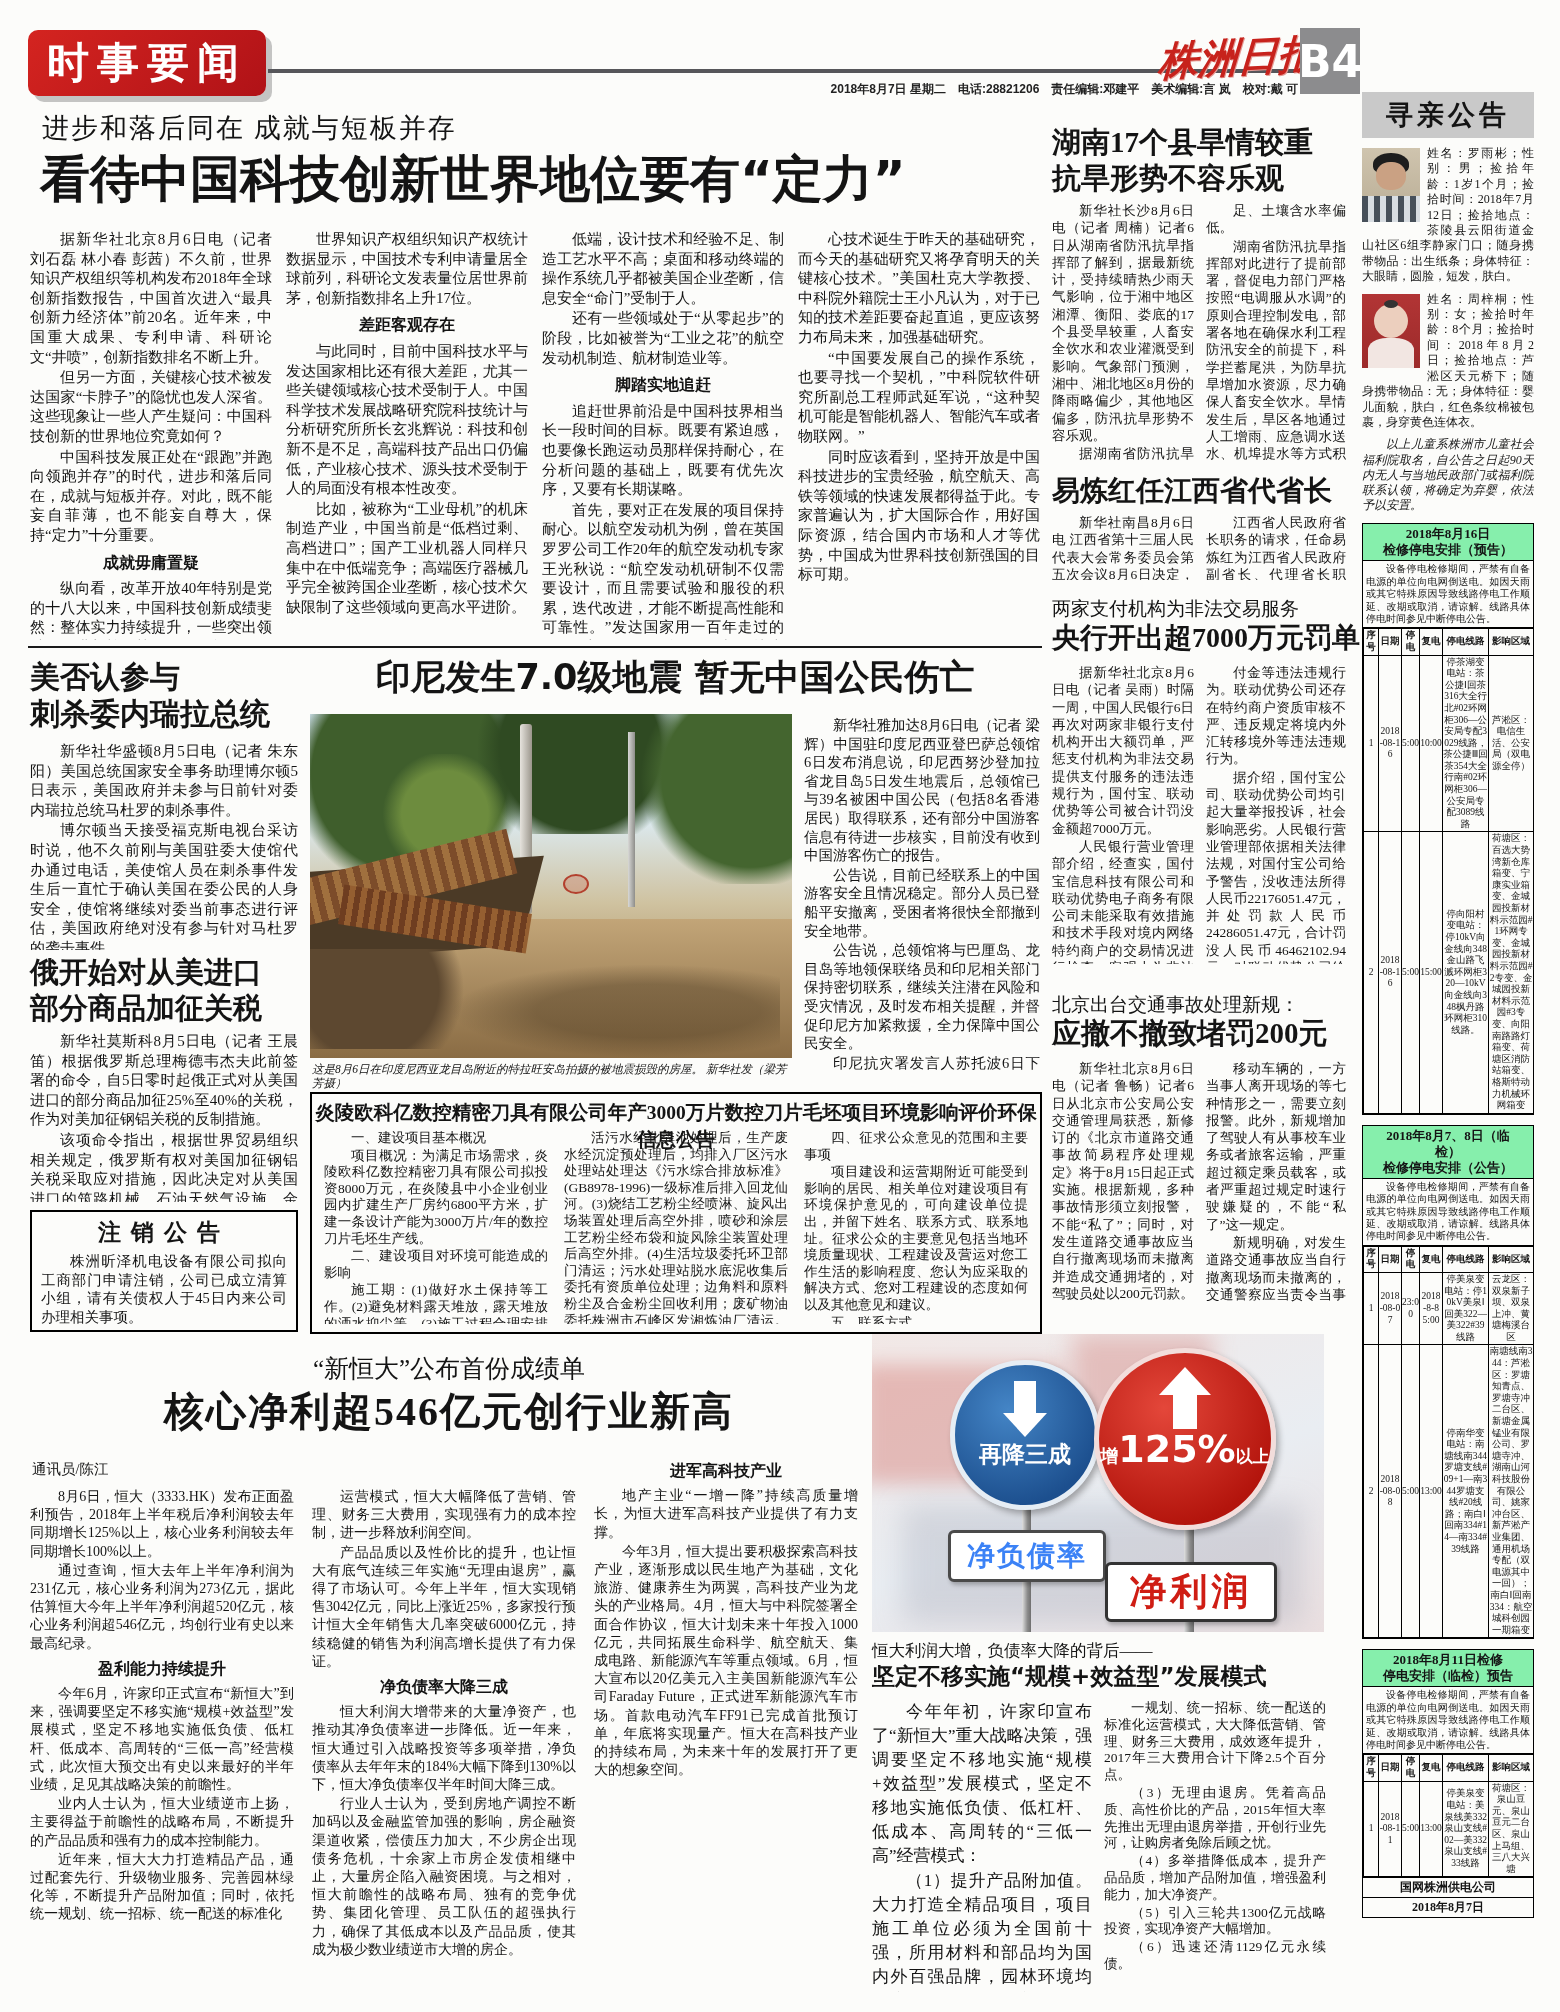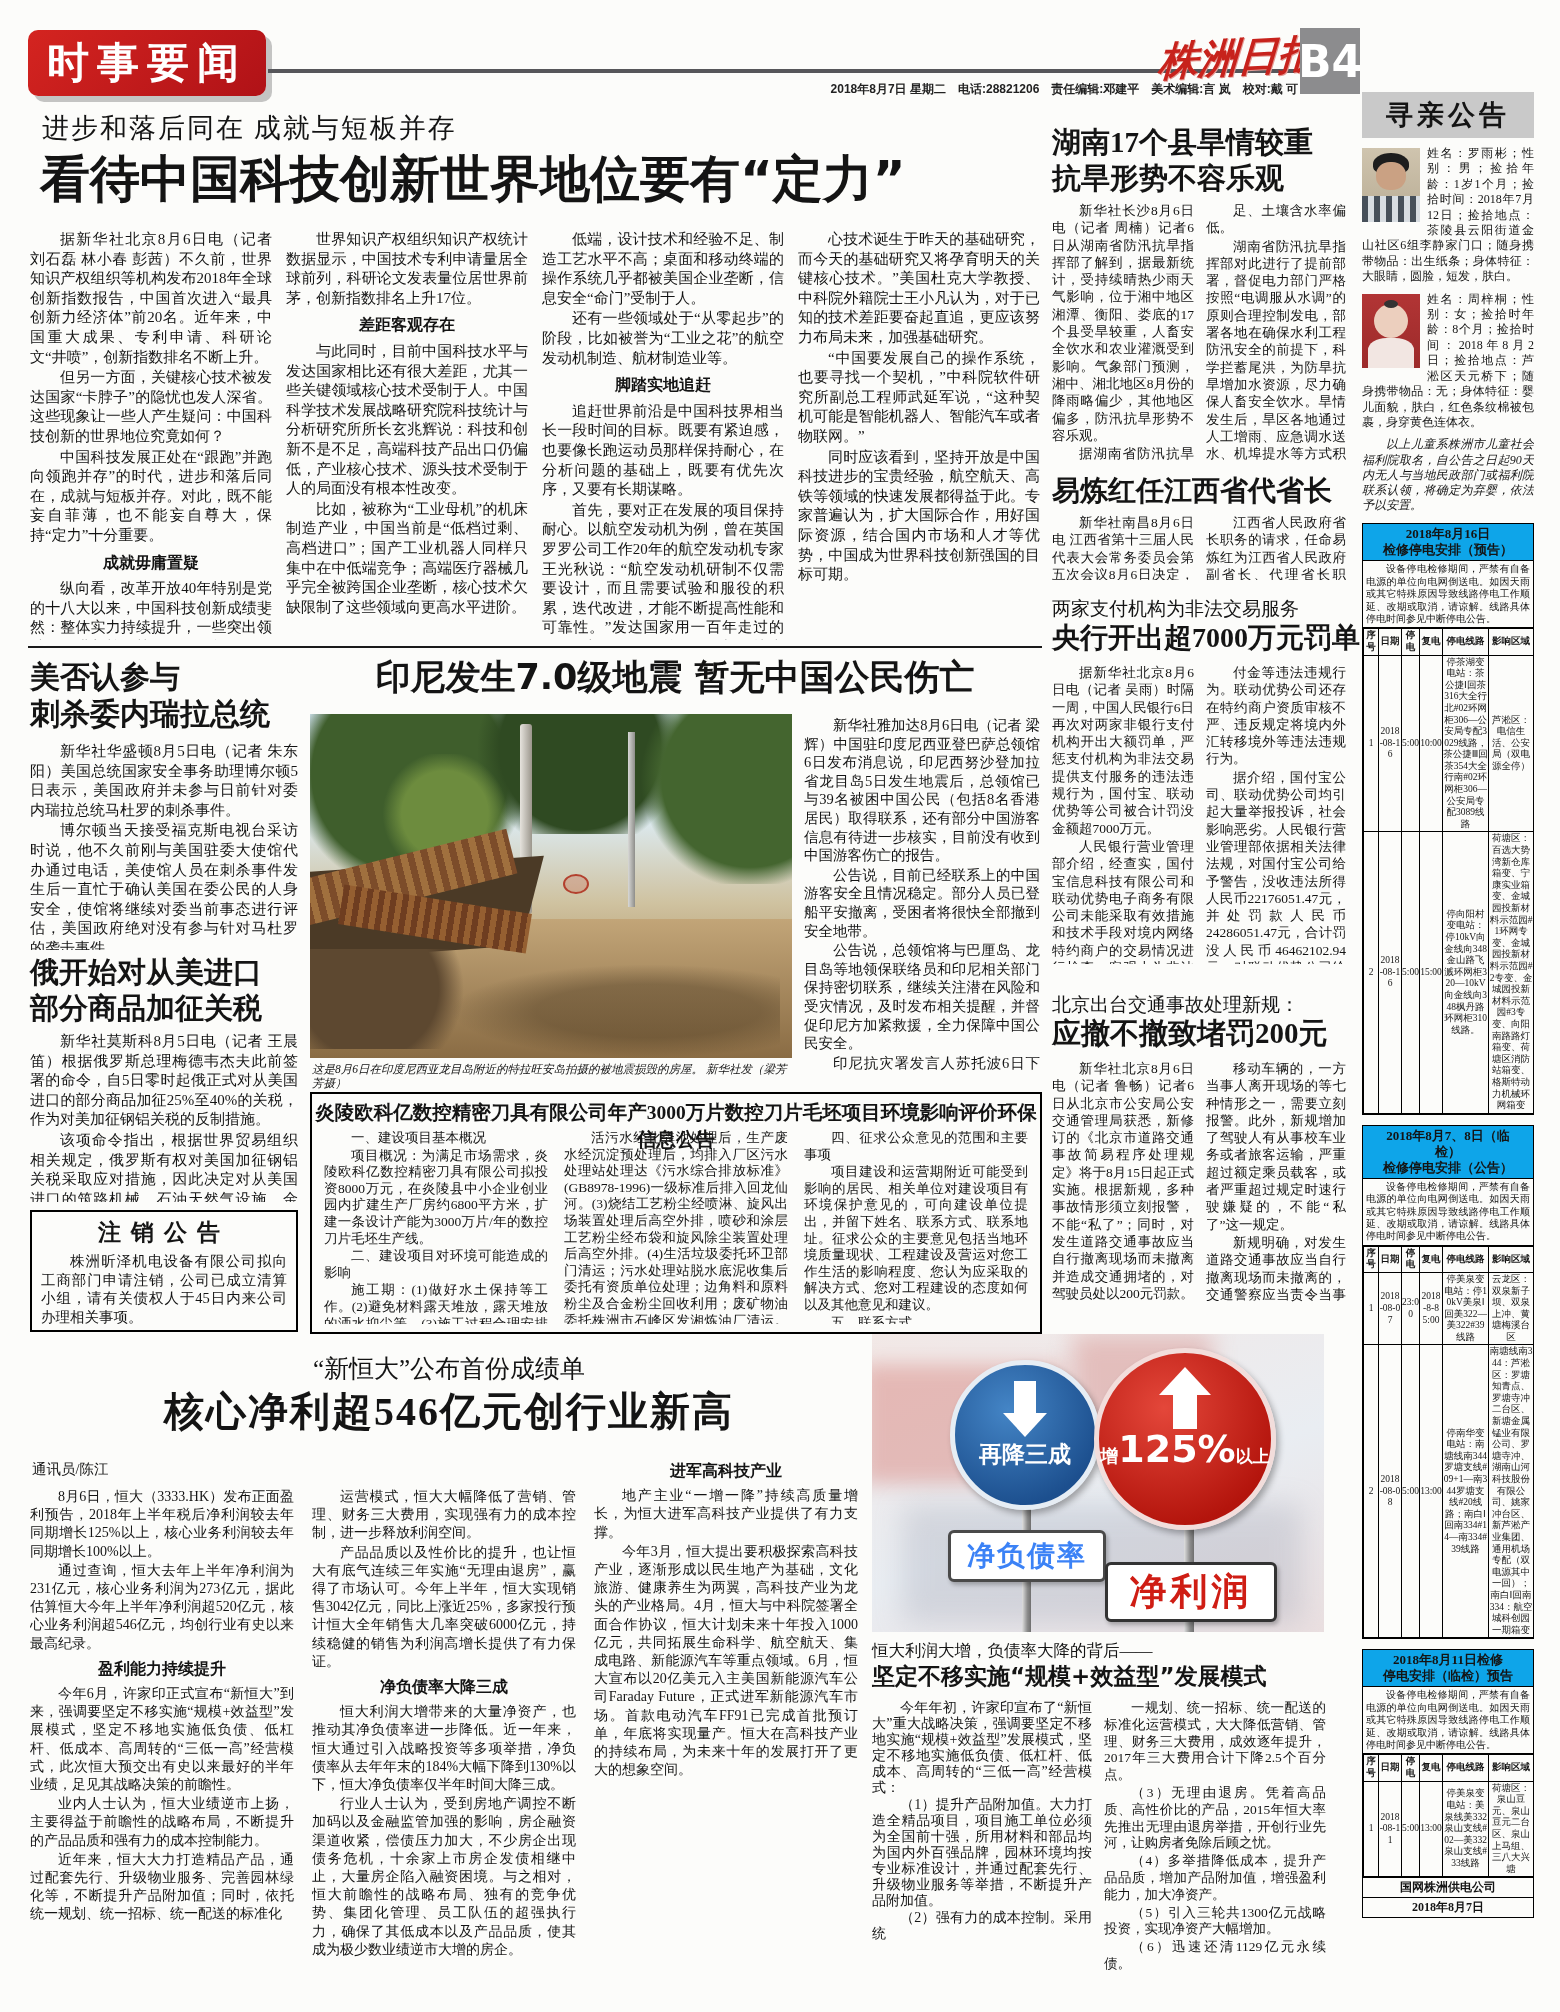--- a/index.html
+++ b/index.html
@@ -38,21 +38,21 @@
          box-shadow:3px 4px 6px rgba(0,0,0,.3)}
   .pole{position:absolute;background:linear-gradient(90deg,#e0e0e0,#8c8c8c 60%,#6f6f6f)}
   
   .side{font-family:"Liberation Serif",serif}
   .xq-title{background:#c9c9c9;text-align:center;font-size:27px;font-weight:bold;
             letter-spacing:4px;padding:5px 0;margin-bottom:8px}
   .xq-entry{font-size:12px;line-height:15.4px;text-align:justify;margin-bottom:7px}
   .xq-ph{width:58px;height:74px;float:left;margin:2px 7px 2px 0;position:relative;overflow:hidden}
   .xq-note{font-size:12px;line-height:15.2px;font-style:italic;text-align:justify;margin:4px 0 8px 0;text-indent:2em}
   .oblock{border:1px solid #000;margin-top:10px}
-  .ot-head{background:#0ea5e9;border-bottom:1px solid #000;text-align:center;font-weight:bold;
+  .ot-head{background:#86efac;border-bottom:1px solid #000;text-align:center;font-weight:bold;
            font-size:13px;line-height:16px;padding:2px 15px}
   .warn{font-size:10px;line-height:12.4px;text-align:justify;padding:2px 3px;text-indent:2em;border-bottom:1px solid #000}
   table.ot{width:100%;border-collapse:collapse;table-layout:fixed;font-size:9.5px;line-height:11.6px}
   table.ot th,table.ot td{border:1px solid #000;padding:1px 0;text-align:center;vertical-align:middle;
            word-break:break-all;font-weight:normal}
   table.ot th{font-weight:bold}
   .ot-foot{border-top:1px solid #000;text-align:center;font-size:12px;font-weight:bold;padding:1px 0}
   .kicker{font-size:27px;letter-spacing:2px}
   .h-serif{font-weight:bold}
 </style>
@@ -242,21 +242,21 @@
     <div class="plate" style="left:76px;top:196px;width:152px;height:46px">
       <span class="hei" style="font-size:28px;color:#3b82f6;letter-spacing:2px">净负债率</span>
     </div>
     <div class="plate" style="left:233px;top:228px;width:166px;height:54px;border-color:#333">
       <span class="hei" style="font-size:37px;color:#cf1d14;letter-spacing:4px">净利润</span>
     </div>
   </div>
 
   <div class="abs" style="left:872px;top:1640px;width:456px;font-size:16.5px">恒大利润大增，负债率大降的背后——</div>
   <div class="abs hei" style="left:872px;top:1661px;width:460px;font-size:23px;white-space:nowrap">坚定不移实施“规模+效益型”发展模式</div>
-  <div class="abs clip just" style="left:872px;top:1700px;width:220px;height:292px;font-size:14px;line-height:16px">
+  <div class="abs clip just" style="left:872px;top:1700px;width:220px;height:292px;font-size:17px;line-height:24px">
       <p>今年年初，许家印宣布了“新恒大”重大战略决策，强调要坚定不移地实施“规模+效益型”发展模式，坚定不移地实施低负债、低杠杆、低成本、高周转的“三低一高”经营模式：</p>
       <p>（1）提升产品附加值。大力打造全精品项目，项目施工单位必须为全国前十强，所用材料和部品均为国内外百强品牌，园林环境均按专业标准设计，并通过配套先行、升级物业服务等举措，不断提升产品附加值。</p>
       <p>（2）强有力的成本控制。采用统</p>
     </div>
   <div class="abs clip just" style="left:1104px;top:1700px;width:222px;height:292px;font-size:13.5px;line-height:16.8px">
       <p>一规划、统一招标、统一配送的标准化运营模式，大大降低营销、管理、财务三大费用，成效逐年提升，2017年三大费用合计下降2.5个百分点。</p>
       <p>（3）无理由退房。凭着高品质、高性价比的产品，2015年恒大率先推出无理由退房举措，开创行业先河，让购房者免除后顾之忧。</p>
       <p>（4）多举措降低成本，提升产品品质，增加产品附加值，增强盈利能力，加大净资产。</p>
       <p>（5）引入三轮共1300亿元战略投资，实现净资产大幅增加。</p>
       <p>（6）迅速还清1129亿元永续债。</p>

